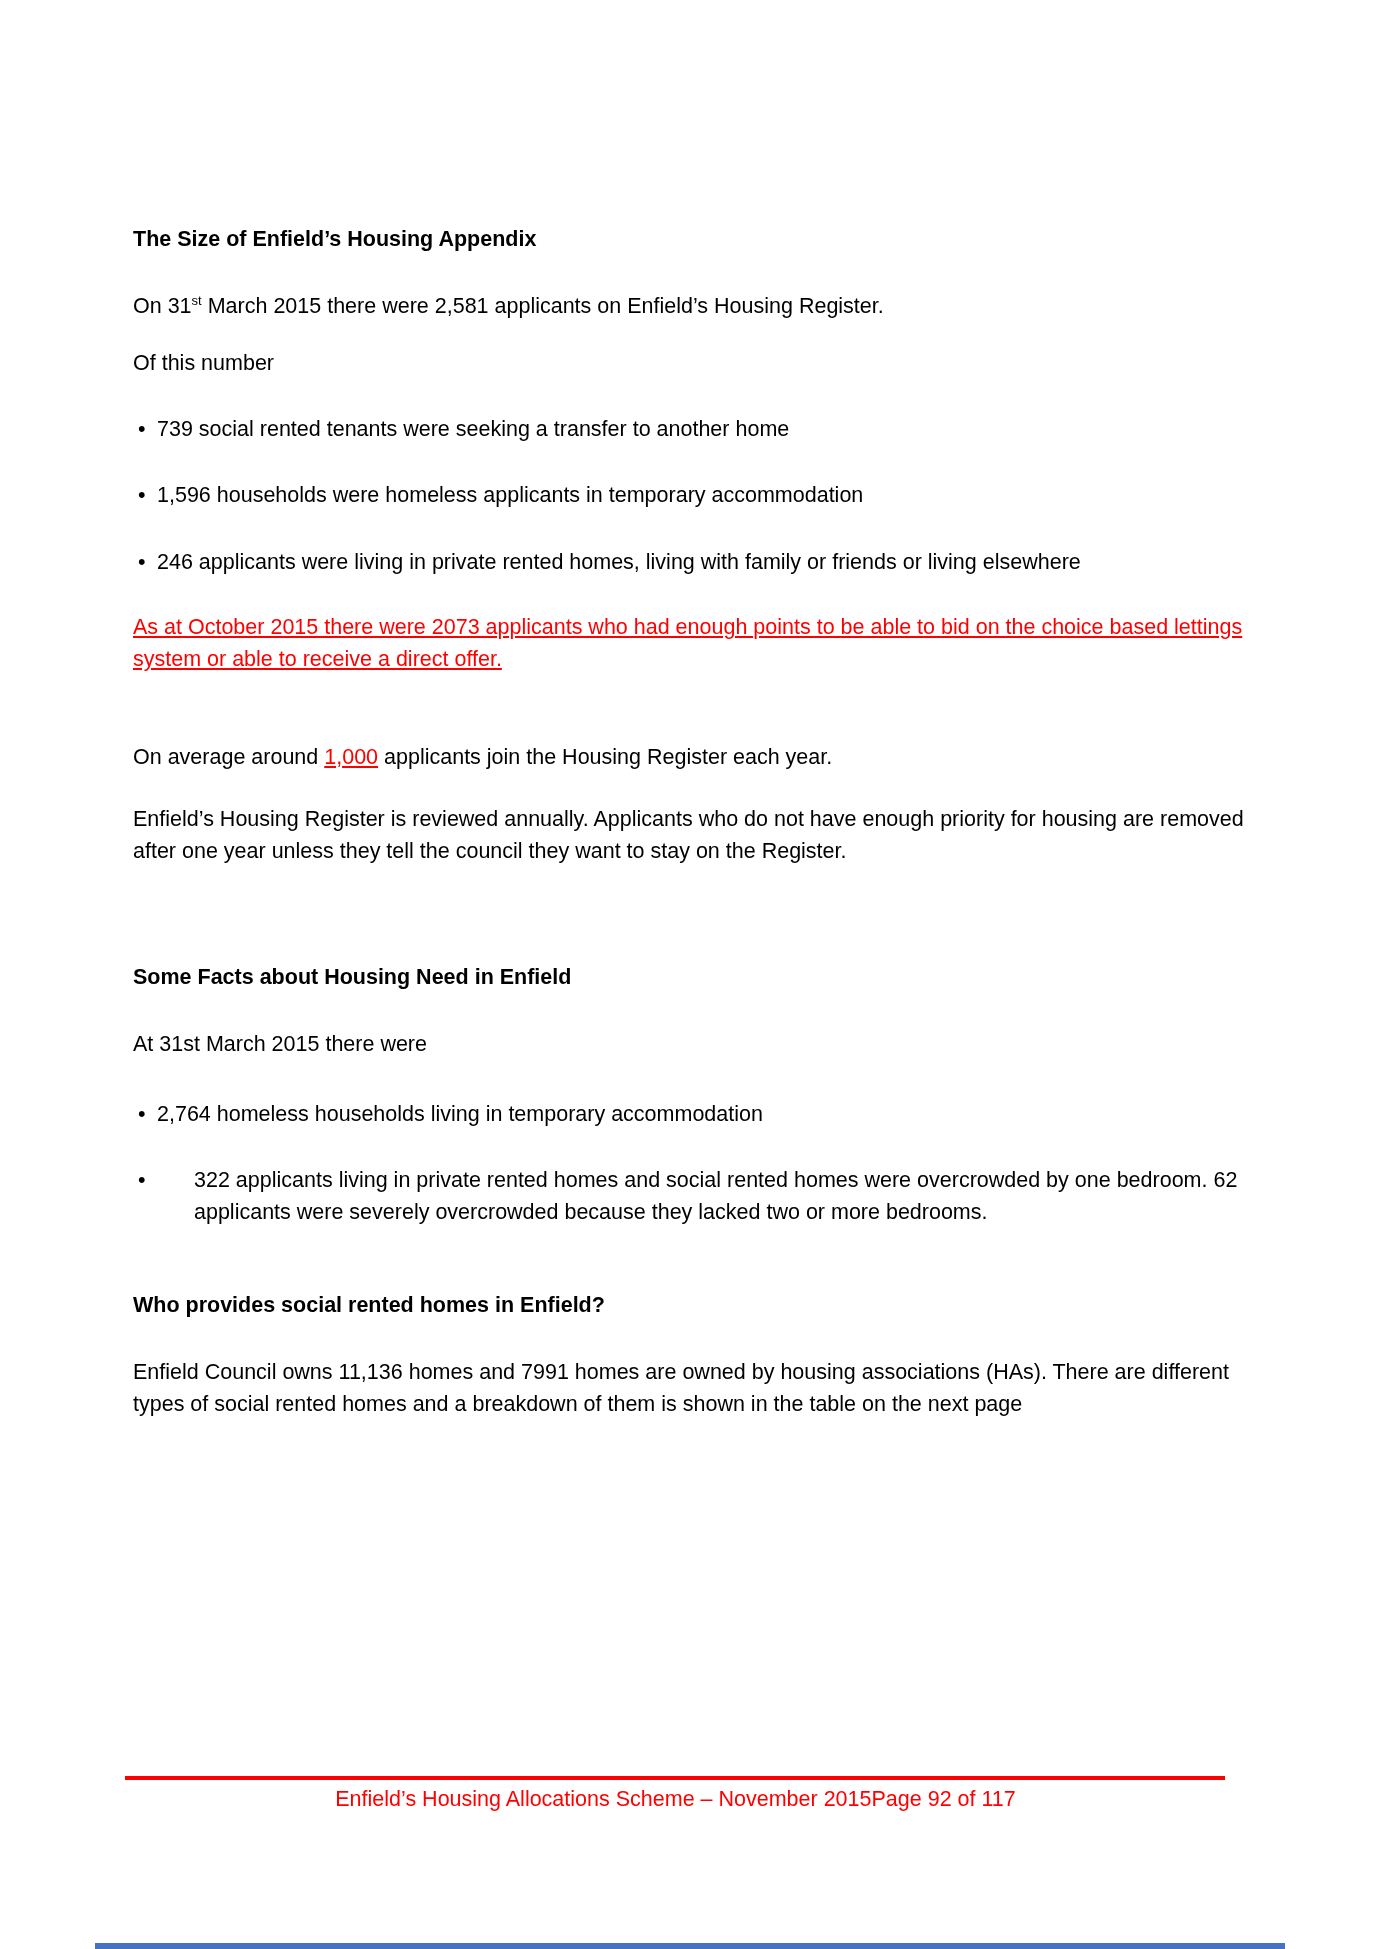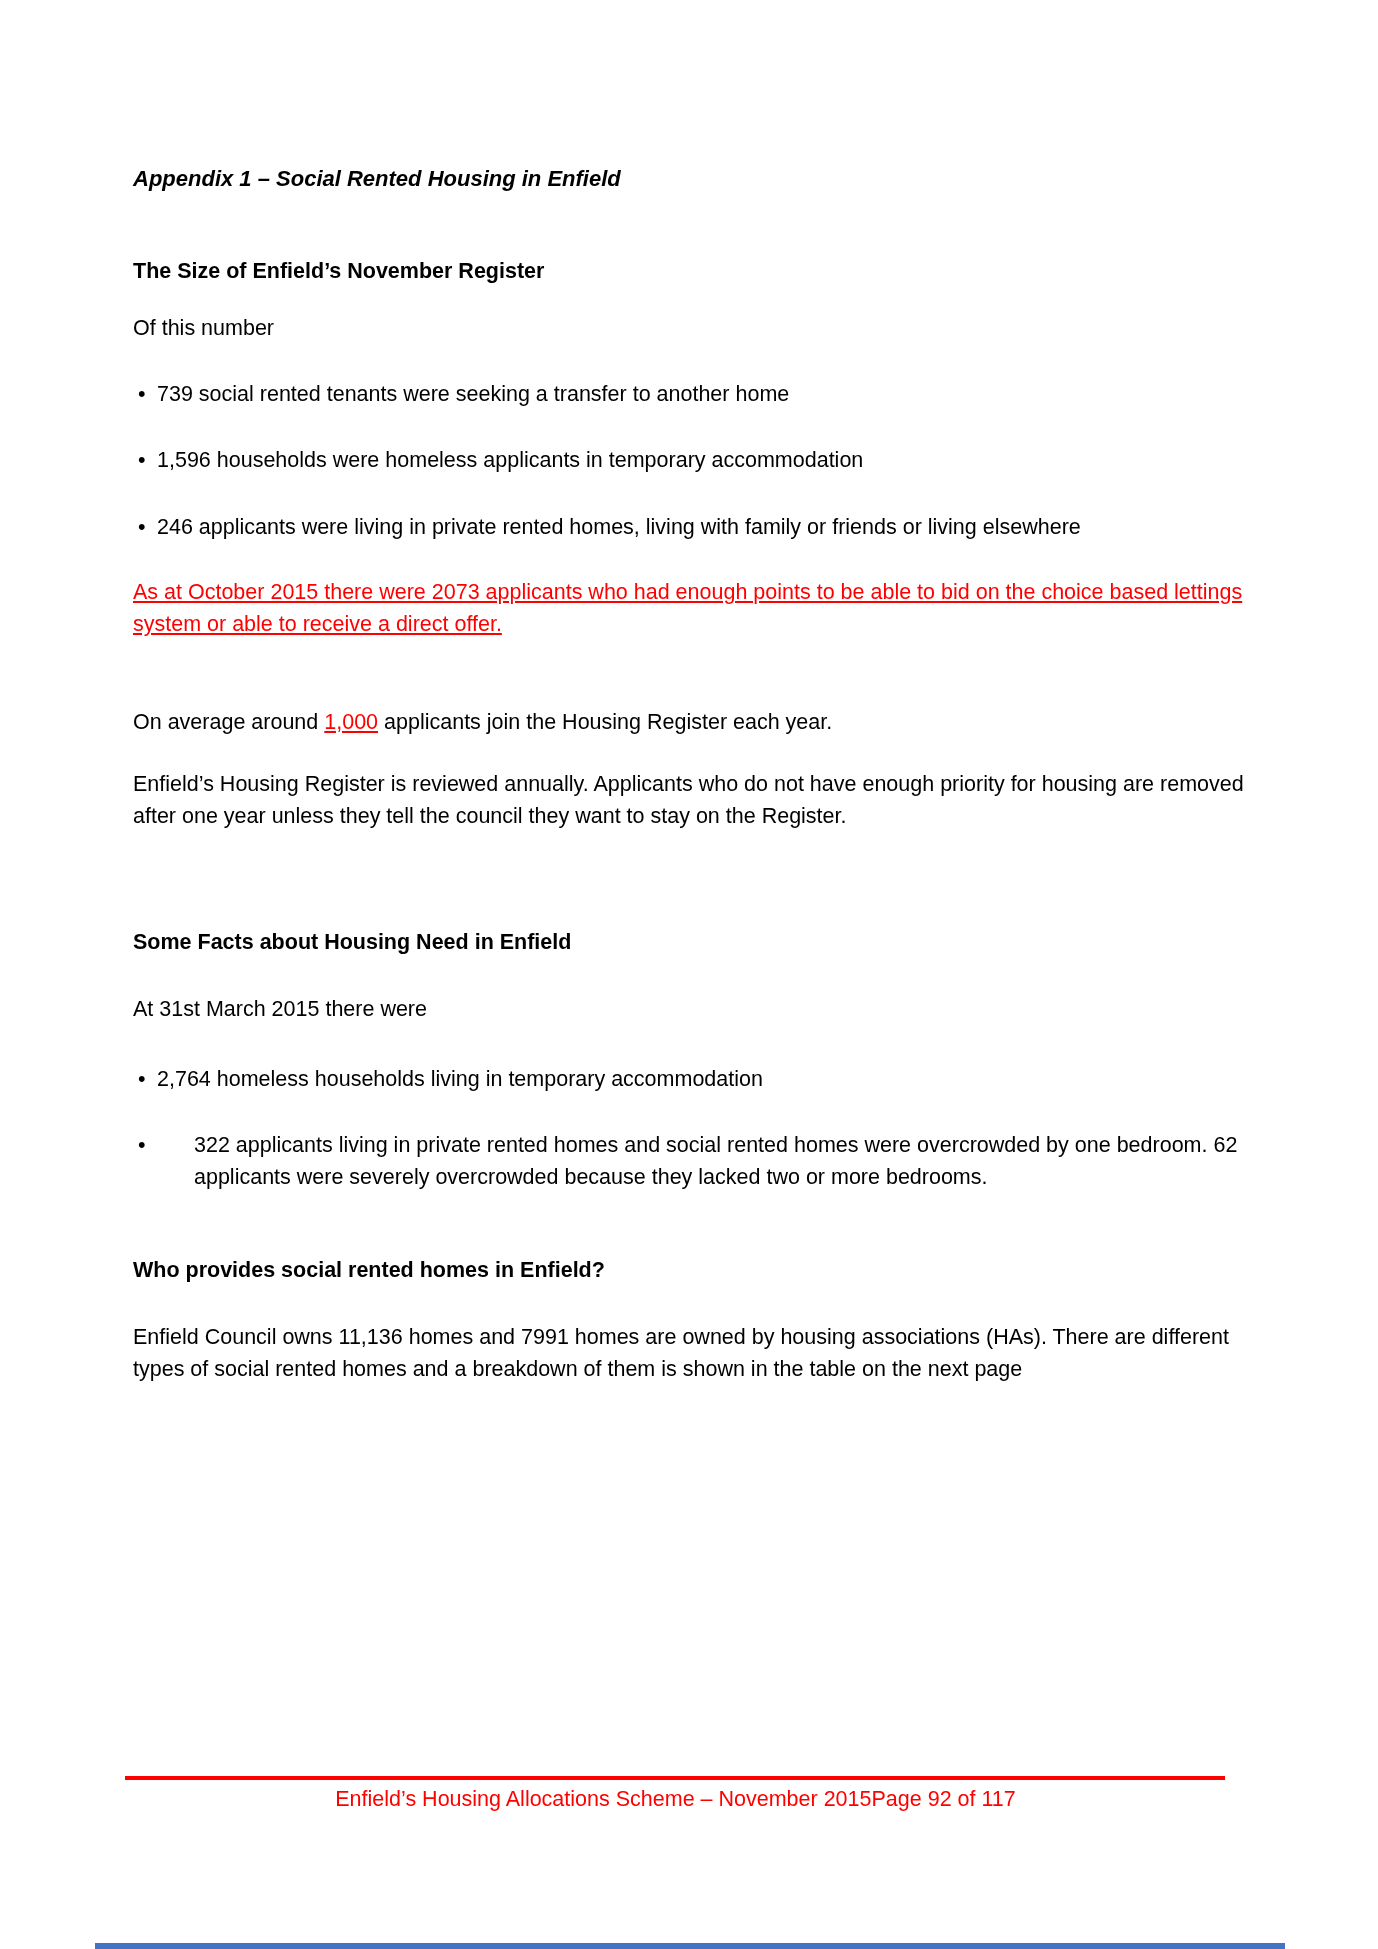--- a/index.html
+++ b/index.html
@@ -101,24 +101,24 @@
     height:6px;
     background:var(--bottom-bar-blue);
   }
 </style>
 </head>
 <body>
 
 <div class="page">
   <div class="content">
 
-    <div class="doc-title">Appendix 1 – Social Rented Housing in Enfield</div>
 
-    <div class="section-heading mt-h2a">The Size of Enfield’s November Register</div>
+    <div class="section-heading mt-h2a">The Size of Enfield’s Housing Appendix</div>
 
+    <div class="para mt-p1"><span>On 31</span><sup class="ordinal">st</sup><span> March 2015 there were 2,581 applicants on Enfield’s Housing Register.</span></div>
 
     <div class="para mt-p2">Of this number</div>
 
     <div class="bullet mt-b1">
       <span class="marker"></span>
       <span class="bullet-text">739 social rented tenants were seeking a transfer to another home</span>
     </div>
     <div class="bullet mt-b2">
       <span class="marker"></span>
       <span class="bullet-text">1,596 households were homeless applicants in temporary accommodation</span>

